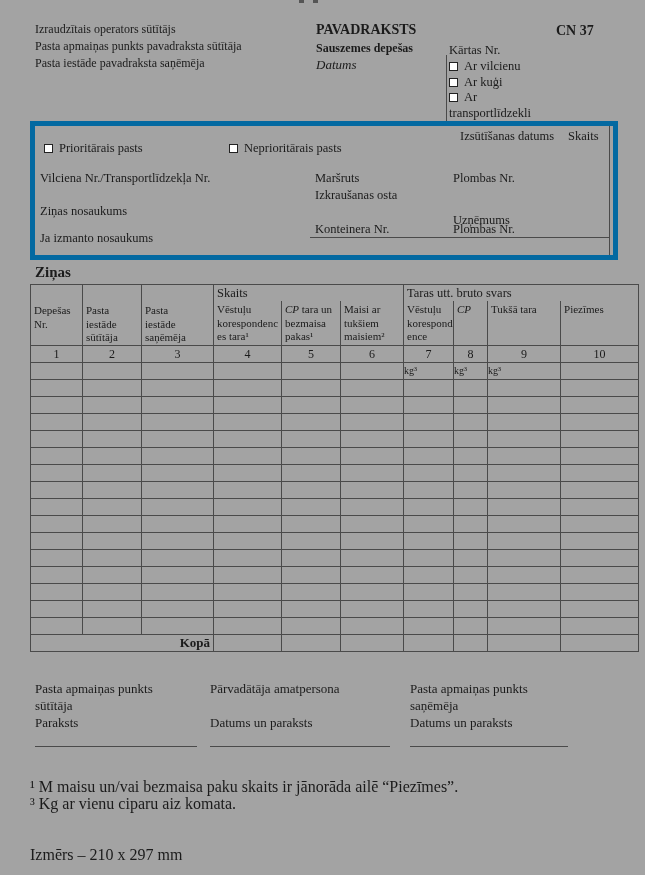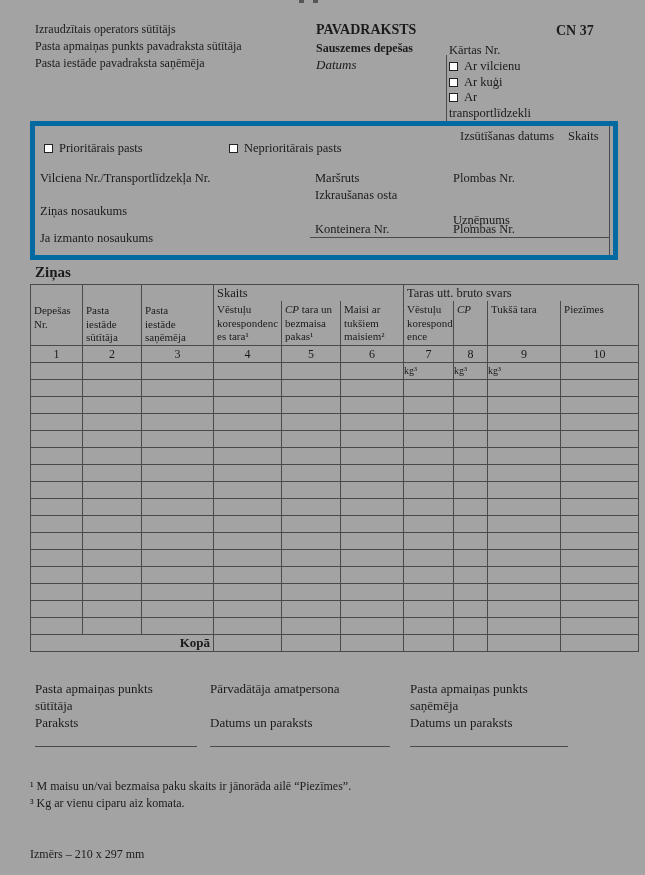--- a/index.html
+++ b/index.html
@@ -35,21 +35,21 @@
   #grid .numrow td{height:16px;text-align:center;font-size:12px;line-height:16px;}
   #grid .kgrow td{height:16px;text-align:left;font-size:10px;line-height:15px;}
   #grid .emptyrow td{height:16px;}
   #grid .totalrow td{height:16px;font-size:13px;line-height:16px;}
   #grid .totalcell{text-align:right;font-weight:bold;padding-right:3px;}
 
   
   .sigcol .l{font-size:13px;line-height:17px;min-height:17px;white-space:nowrap;}
   .sigline{position:absolute;border-top:1px solid #4a4a4a;height:0;}
 
-  .fnote{font-size:12px;line-height:17px;white-space:nowrap;}
+  .fnote{font-size:16px;line-height:17px;white-space:nowrap;}
 </style>
 </head>
 <body>
 
 <div id="page">
 
   <div class="frag" style="left:299px;"></div>
   <div class="frag" style="left:313px;"></div>
 
   <div class="abs t12" style="left:35px;top:21px;">

